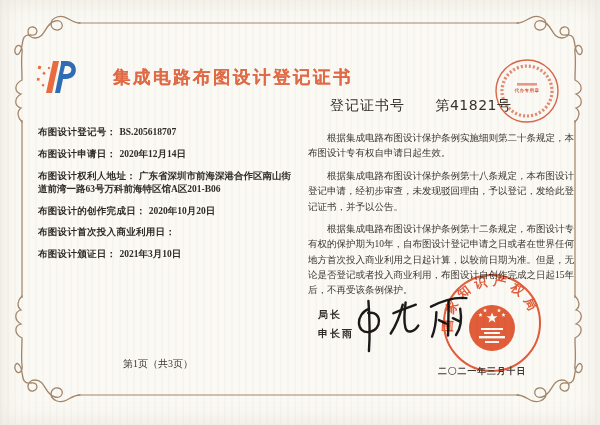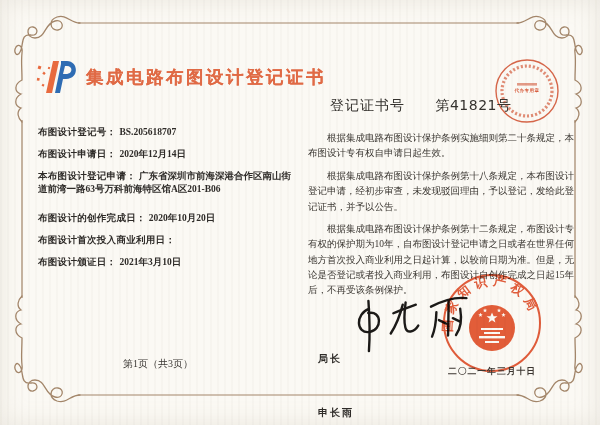--- a/index.html
+++ b/index.html
@@ -11,46 +11,47 @@
     box-shadow:inset 0 0 25px rgba(160,150,130,.18);
   }
   svg{display:block;}
   .frame{position:absolute;left:0;top:0;z-index:1;}
   
   .header{position:absolute;left:36px;top:58px;display:flex;align-items:center;gap:8px;z-index:3;}
   .title{
     font-family:"Liberation Serif",serif;font-size:17.5px;font-weight:700;
     color:#e06a45;letter-spacing:2.5px;white-space:nowrap;
     text-shadow:0 0 .4px #e06a45;
+    margin-left:27px;
   }
   
   .certno{position:absolute;left:330px;top:97px;font-size:14px;color:#35322e;font-weight:400;z-index:3;}
   .certno .lbl{letter-spacing:1px;}
   .certno .val{margin-left:26px;letter-spacing:.5px;}
   
   .leftcol{position:absolute;left:38px;top:126px;width:260px;z-index:3;color:#2e2b28;}
   .field{font-size:9.5px;line-height:1.4;margin-bottom:8.5px;font-family:"Liberation Serif",serif;}
   .field .lbl{font-weight:700;letter-spacing:.3px;}
   .field .val{font-weight:600;margin-left:3px;}
-  .field.gap-top{margin-top:16px;}
+  .field.gap-top{margin-top:8px;}
   .pagefoot{position:absolute;left:78px;top:357px;width:160px;text-align:center;
     font-size:10px;color:#3a3733;font-family:"Liberation Serif",serif;z-index:3;}
   
   .rightcol{position:absolute;left:308px;top:131px;width:266px;z-index:3;color:#38342f;}
   .rightcol p{
     margin:0 0 7px 0;font-size:9.5px;line-height:1.62;text-indent:2em;
     text-align:justify;font-family:"Liberation Serif",serif;font-weight:500;
   }
   
   .issuer{position:absolute;left:318px;top:310px;z-index:3;font-family:"Liberation Serif",serif;}
-  .issuer .role,.issuer .name{font-size:10px;font-weight:700;color:#2e2b28;letter-spacing:2px;line-height:1;margin-top:44px;}
+  .issuer .role,.issuer .name{font-size:10px;font-weight:700;color:#2e2b28;letter-spacing:2px;line-height:1;}
   .issuer .role{margin-bottom:9px;}
   .signature{position:absolute;left:352px;top:292px;z-index:4;}
   .bigseal{position:absolute;left:437px;top:268px;z-index:5;opacity:.93;mix-blend-mode:multiply;}
-  .sealdate{position:absolute;left:438px;top:366px;width:108px;text-align:center;z-index:6;
+  .sealdate{position:absolute;left:438px;top:366px;width:108px;text-align:left;z-index:6;
     font-size:8.8px;font-weight:700;color:#3c3631;letter-spacing:1px;font-family:"Liberation Serif",serif;}
   .smallseal{position:absolute;left:493px;top:57px;z-index:2;opacity:.85;mix-blend-mode:multiply;}
   .smallseal-text{position:absolute;left:493px;top:88px;width:68px;text-align:center;z-index:2;
     font-size:4.5px;color:#d44f2e;font-weight:700;letter-spacing:.5px;opacity:.9;}
 </style>
 </head>
 <body>
 
 <div class="page">
 
@@ -86,21 +87,21 @@
   </div>
 
   <div class="leftcol">
     <div class="field">
       <span class="lbl">布图设计登记号：</span><span class="val">BS.205618707</span>
     </div>
     <div class="field">
       <span class="lbl">布图设计申请日：</span><span class="val">2020年12月14日</span>
     </div>
     <div class="field">
-      <span class="lbl">本布图设计登记申请：</span><span class="val">广东省深圳市前海深港合作区南山街道前湾一路63号万科前海特区馆A区201-B06</span>
+      <span class="lbl">布图设计权利人地址：</span><span class="val">广东省深圳市前海深港合作区南山街道前湾一路63号万科前海特区馆A区201-B06</span>
     </div>
     <div class="field gap-top">
       <span class="lbl">布图设计的创作完成日：</span><span class="val">2020年10月20日</span>
     </div>
     <div class="field">
       <span class="lbl">布图设计首次投入商业利用日：</span><span class="val"></span>
     </div>
     <div class="field">
       <span class="lbl">布图设计颁证日：</span><span class="val">2021年3月10日</span>
     </div>

